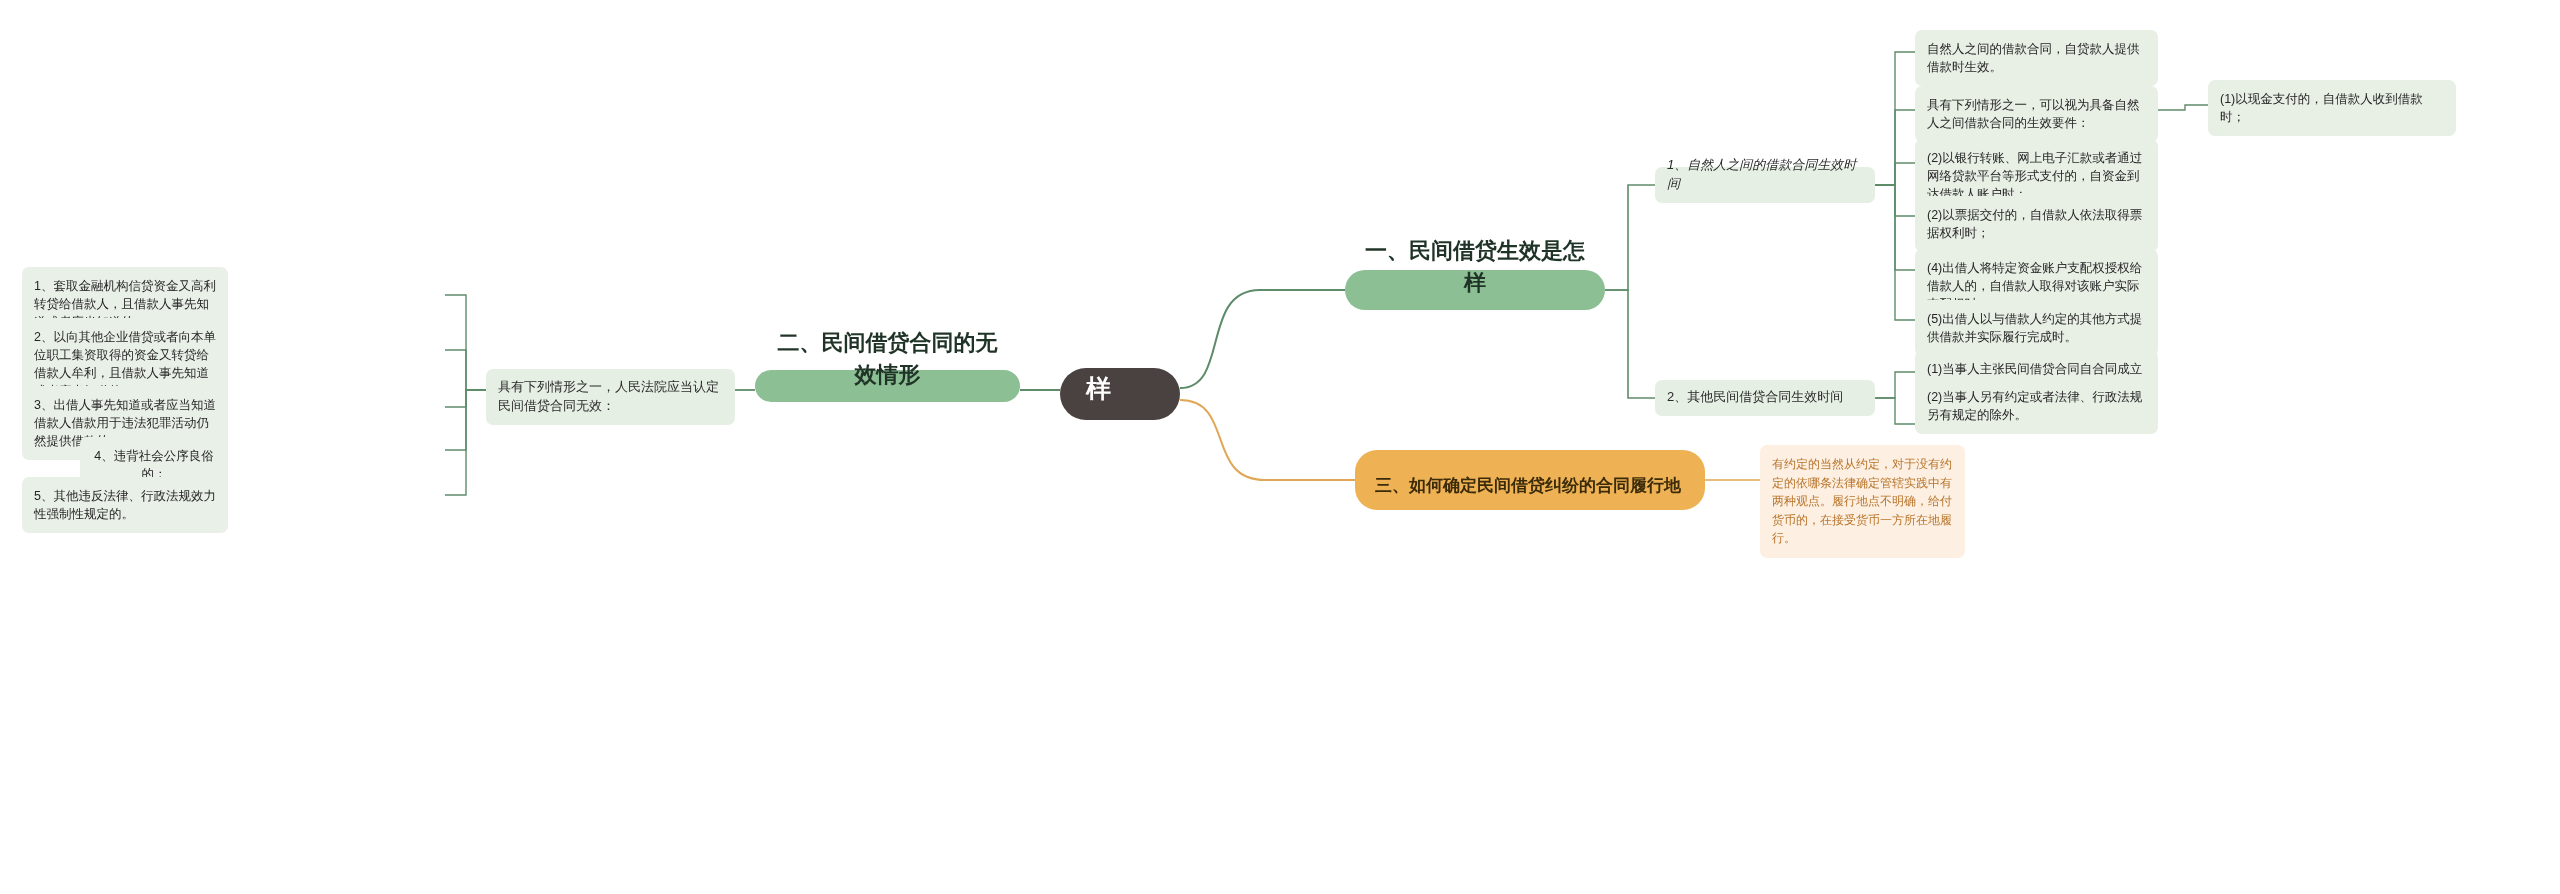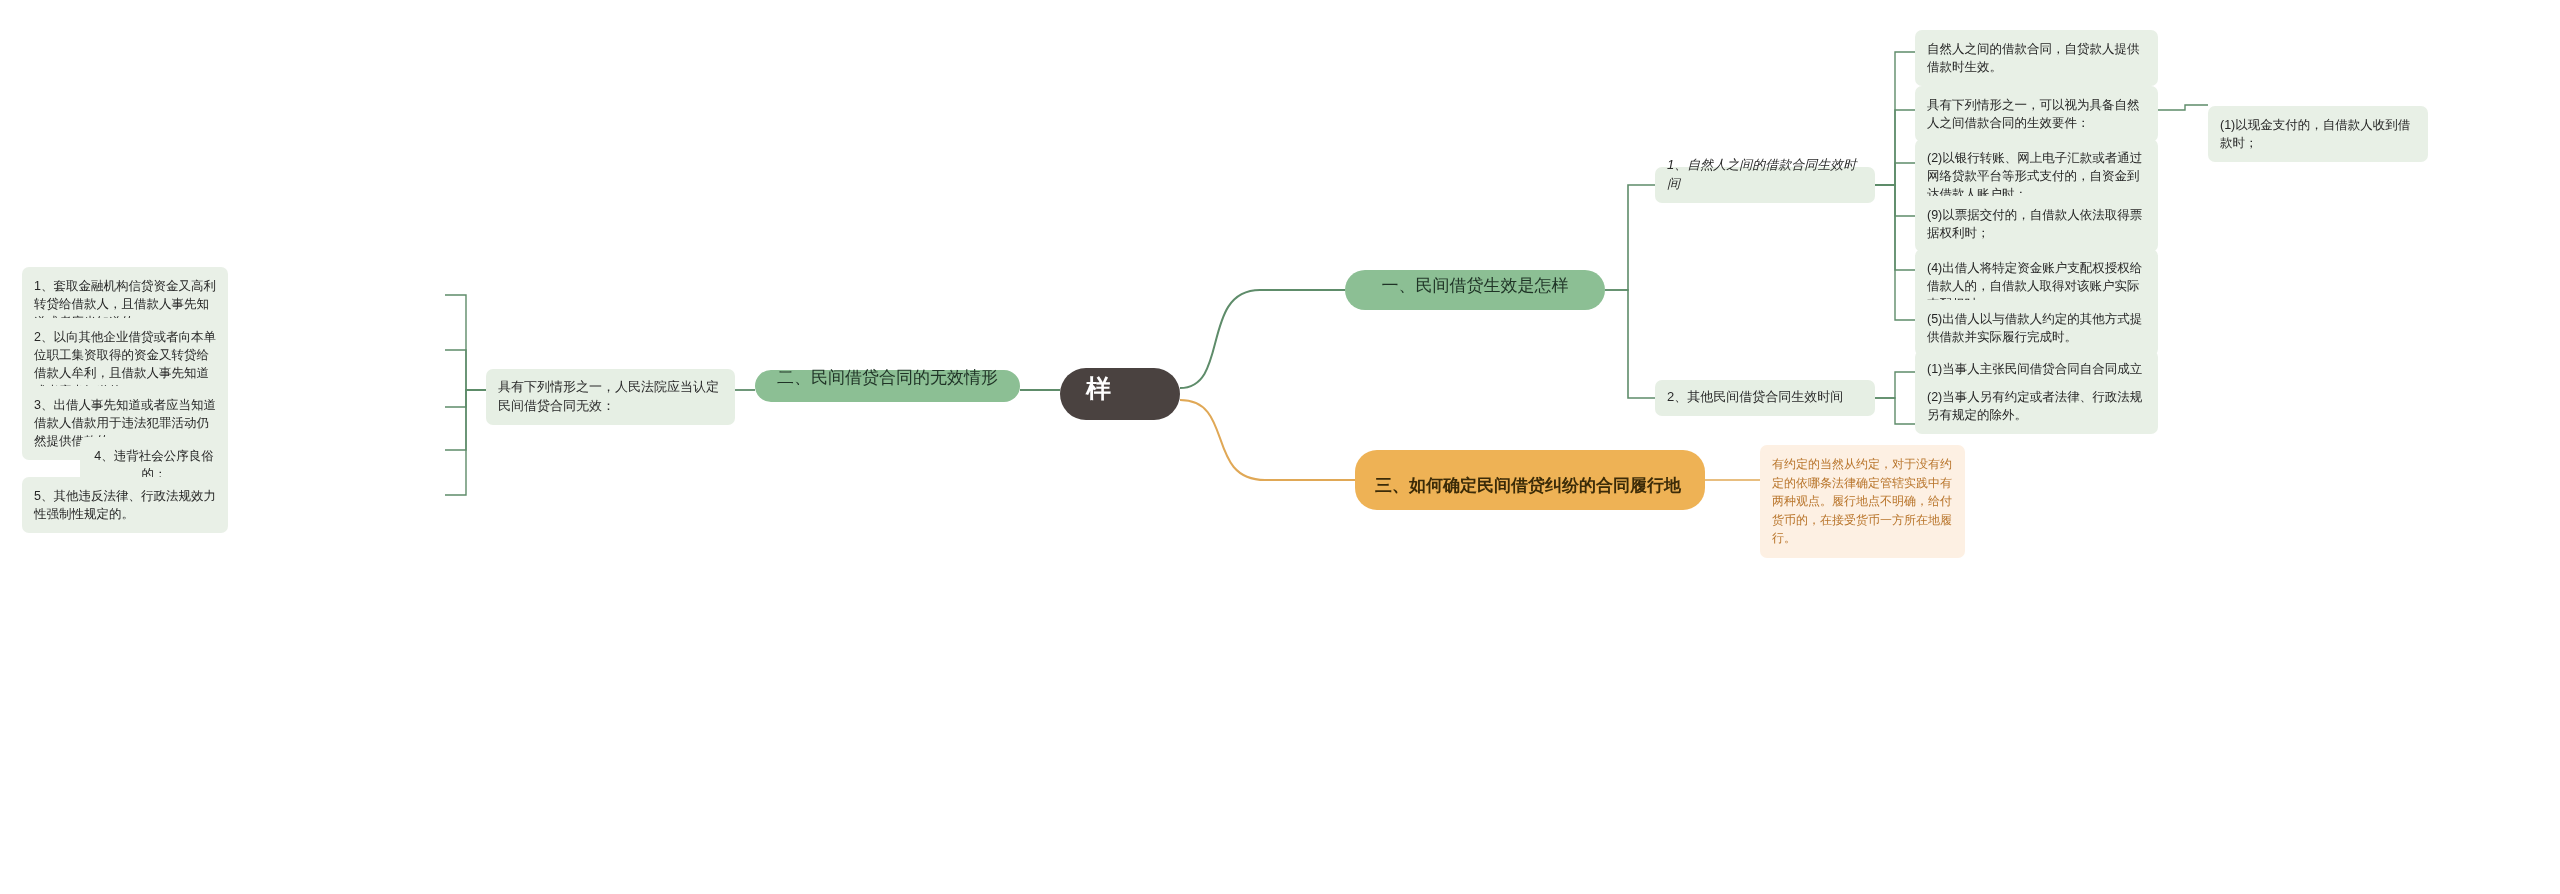--- a/index.html
+++ b/index.html
@@ -39,22 +39,22 @@
     font-weight: 600;
     letter-spacing: 1px;
     padding: 14px 26px;
     justify-content: center;
   }
   
   .branch-green {
     background: #8cbf94;
     color: #1f3326;
     border-radius: 22px;
-    font-size: 17px;
-    font-weight: 400;
+    font-size: 22px;
+    font-weight: 700;
     padding: 11px 20px;
   }
   
   .branch-orange {
     background: #eeb255;
     color: #3b2b08;
     border-radius: 22px;
     font-size: 17px;
     font-weight: 600;
     padding: 11px 20px;
@@ -146,30 +146,30 @@
   </div>
 
   <div class="node leaf" style="left:1915px; top:30px; width:243px;">
     <span>自然人之间的借款合同，自贷款人提供借款时生效。</span>
   </div>
 
   <div class="node leaf" style="left:1915px; top:86px; width:243px;">
     <span>具有下列情形之一，可以视为具备自然人之间借款合同的生效要件：</span>
   </div>
 
-  <div class="node leaf" style="left:2208px; top:106px; width:220px;">
+  <div class="node leaf" style="left:2208px; top:80px; width:248px;">
     <span>(1)以现金支付的，自借款人收到借款时；</span>
   </div>
 
   <div class="node leaf" style="left:1915px; top:139px; width:243px;">
     <span>(2)以银行转账、网上电子汇款或者通过网络贷款平台等形式支付的，自资金到达借款人账户时；</span>
   </div>
 
   <div class="node leaf" style="left:1915px; top:196px; width:243px;">
-    <span>(9)以票据交付的，自借款人依法取得票据权利时；</span>
+    <span>(2)以票据交付的，自借款人依法取得票据权利时；</span>
   </div>
 
   <div class="node leaf" style="left:1915px; top:249px; width:243px;">
     <span>(4)出借人将特定资金账户支配权授权给借款人的，自借款人取得对该账户实际支配权时；</span>
   </div>
 
   <div class="node leaf" style="left:1915px; top:300px; width:243px;">
     <span>(5)出借人以与借款人约定的其他方式提供借款并实际履行完成时。</span>
   </div>
 

